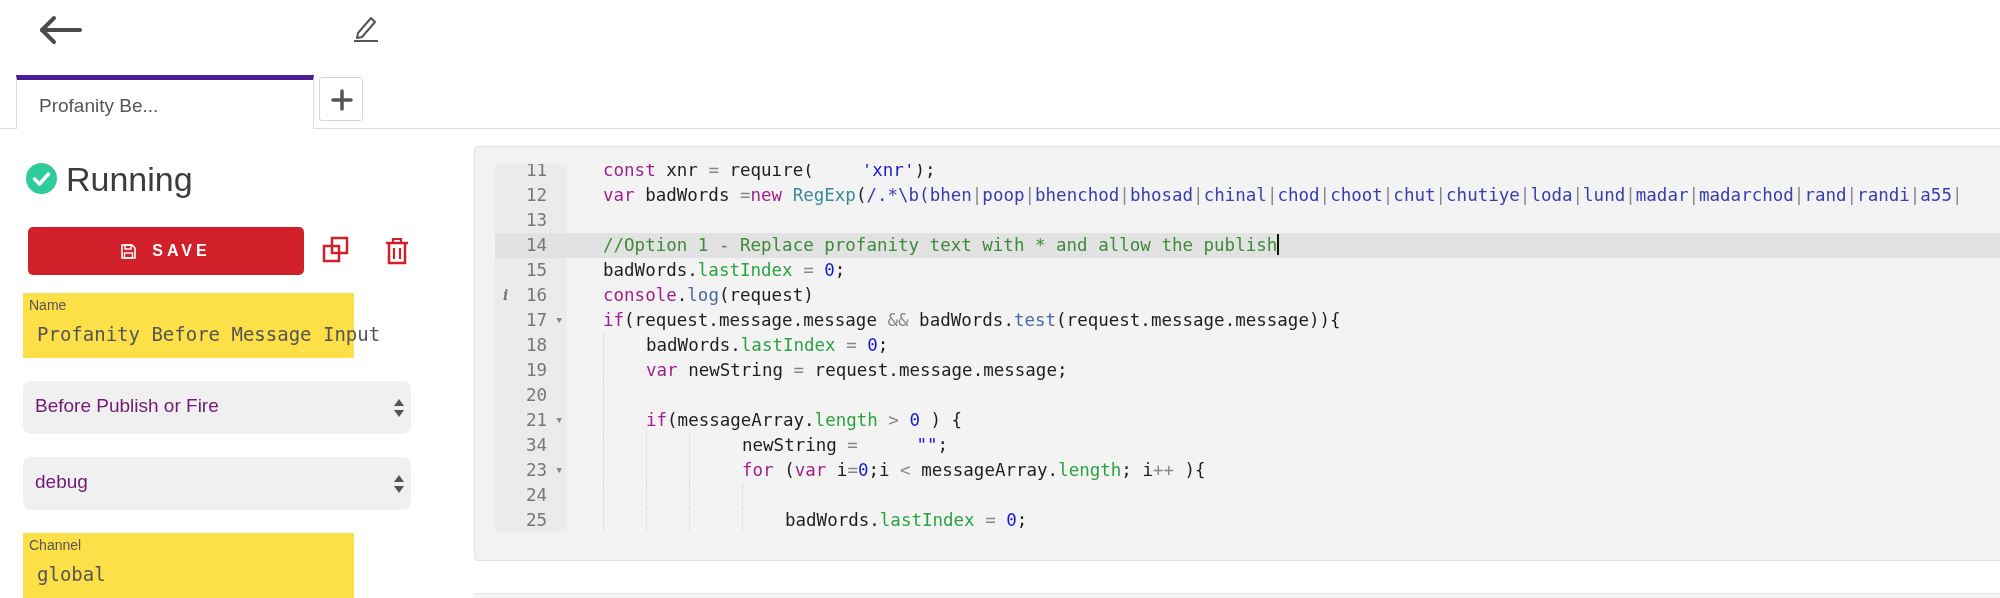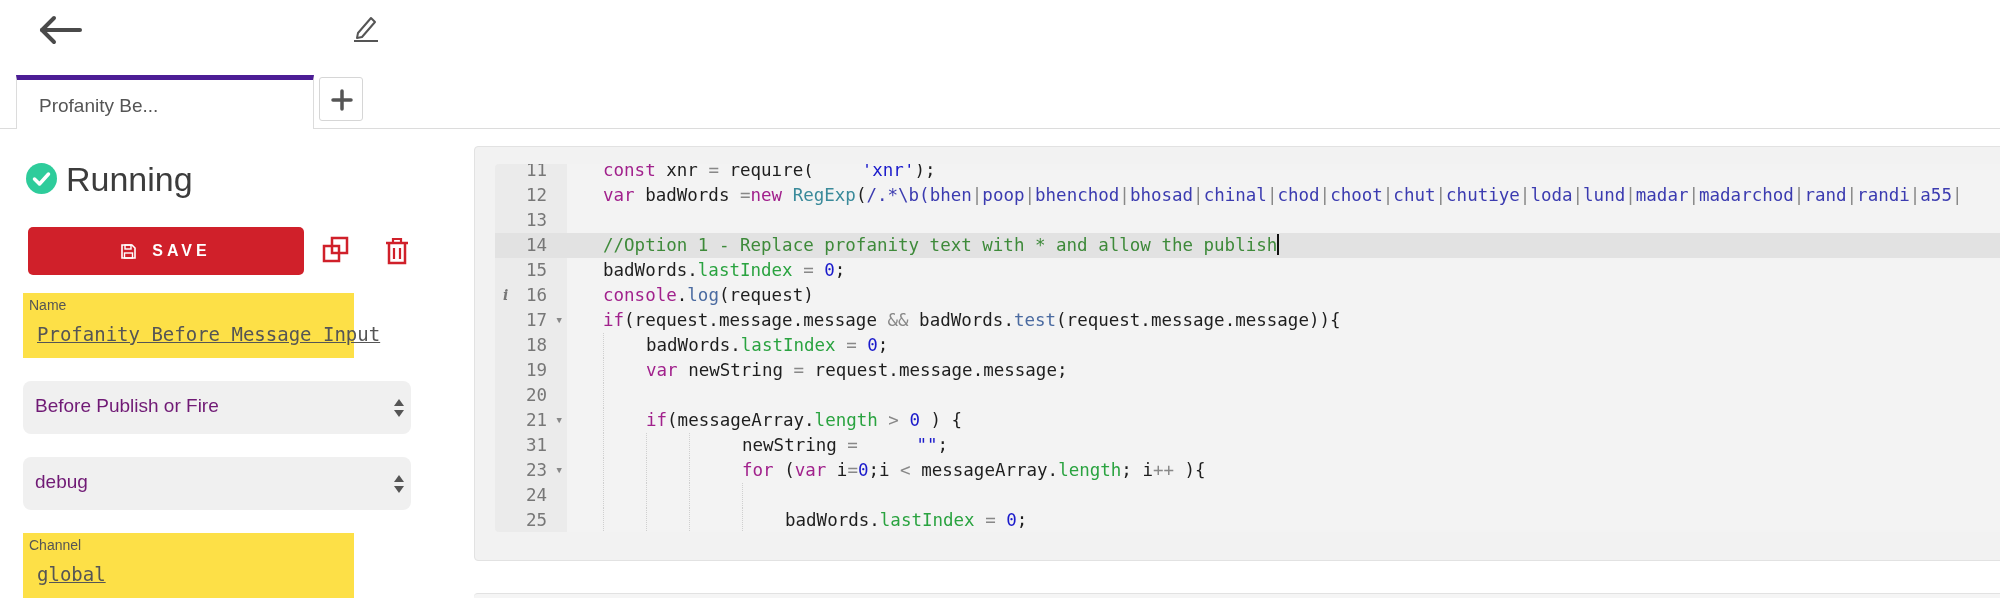--- a/index.html
+++ b/index.html
@@ -23,21 +23,21 @@
     .status-icon { position: absolute; left: 0; top: 3px; width: 31px; height: 31px; }
     .status-label { position: absolute; left: 40px; top: 0; font-size: 34px; color: #3c3c3c; white-space: nowrap; }
 
     .save-btn { position: absolute; left: 28px; top: 227px; width: 276px; height: 48px; background: #d0202a; border-radius: 5px; color: #fff; cursor: pointer; display: flex; align-items: center; justify-content: center; gap: 16px; }
     .save-label { font-size: 16px; font-weight: bold; letter-spacing: 4px; }
     .copy-btn { position: absolute; left: 322px; top: 236px; width: 28px; height: 28px; cursor: pointer; }
     .delete-btn { position: absolute; left: 384px; top: 236px; width: 26px; height: 30px; cursor: pointer; }
 
     .field { position: absolute; left: 23px; width: 331px; background: #fde047; }
     .field-label { position: absolute; left: 6px; top: 4px; font-size: 14px; color: #555; }
-    .field-input { position: absolute; left: 14px; top: 26px; width: 370px; height: 30px; border: none; background: transparent; font-family: "DejaVu Sans Mono", monospace; font-size: 19px; color: #555; outline: none; white-space: nowrap; overflow: hidden; text-decoration: underline; }
+    .field-input { position: absolute; left: 14px; top: 26px; width: 370px; height: 30px; border: none; background: transparent; font-family: "DejaVu Sans Mono", monospace; font-size: 19px; color: #555; outline: none; white-space: nowrap; overflow: hidden; }
     .name-field { top: 293px; height: 65px; }
     .channel-field { top: 533px; height: 65px; }
 
     .select { position: absolute; left: 23px; width: 388px; height: 53px; background: #f0f0f0; border-radius: 8px; cursor: pointer; }
     .select-value { position: absolute; left: 12px; top: 14px; font-size: 19px; color: #701a75; }
     .select-arrows { position: absolute; right: 6px; top: 16px; width: 12px; height: 22px; }
     .event-select { top: 381px; }
     .log-select { top: 457px; }
 
     
@@ -189,21 +189,21 @@
           <span class="gnum">19</span>
         </div>
       <div class="gline" style="top:219px">
           <span class="gnum">20</span>
         </div>
       <div class="gline" style="top:244px">
           <span class="gnum">21</span>
           <span class="fold">▼</span>
         </div>
       <div class="gline" style="top:269px">
-          <span class="gnum">31</span>
+          <span class="gnum">34</span>
         </div>
       <div class="gline" style="top:294px">
           <span class="gnum">23</span>
           <span class="fold">▼</span>
         </div>
       <div class="gline" style="top:319px">
           <span class="gnum">24</span>
         </div>
       <div class="gline" style="top:344px">
           <span class="gnum">25</span>

